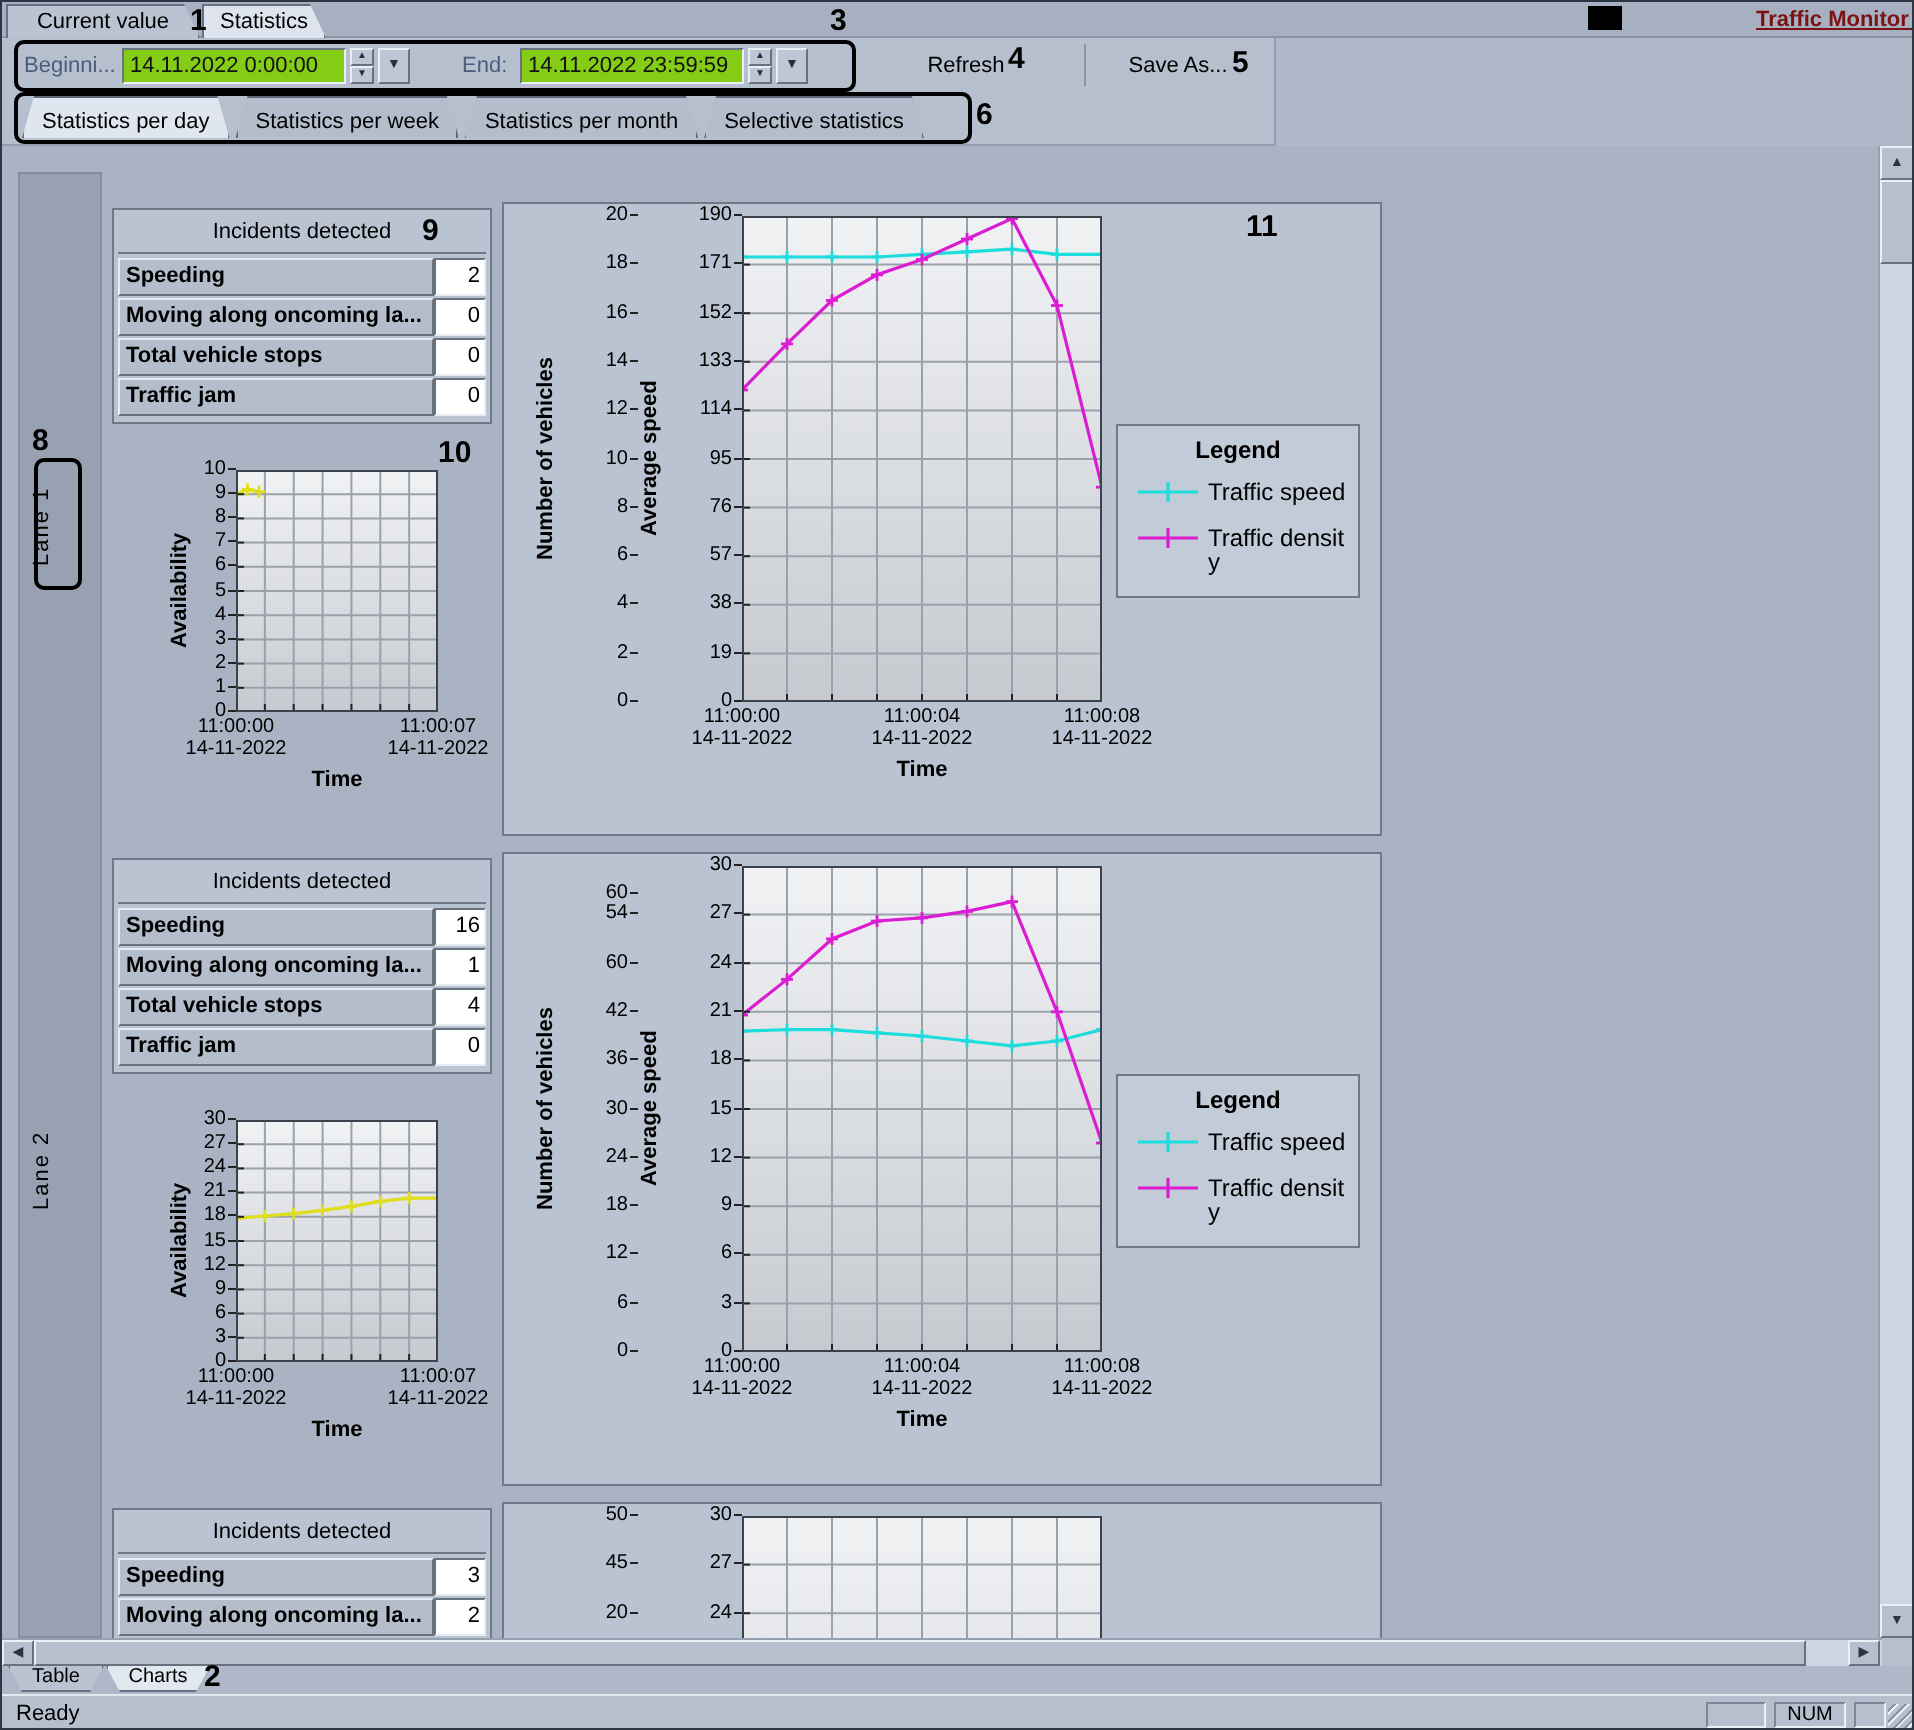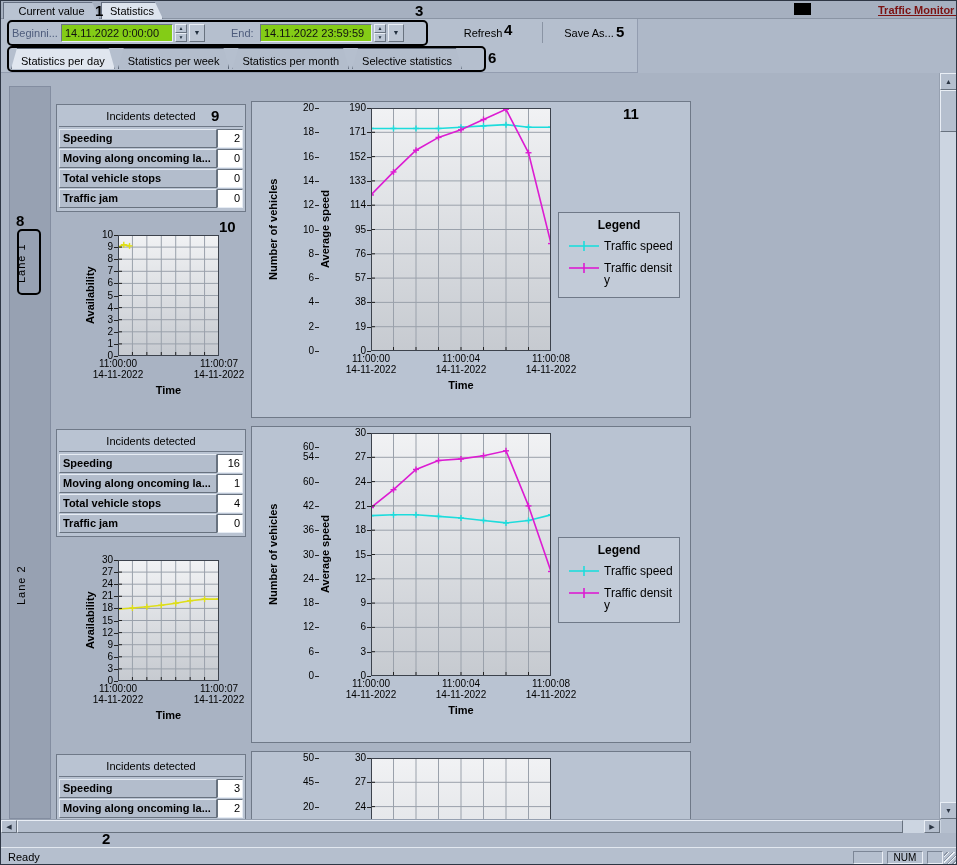--- a/index.html
+++ b/index.html
@@ -720,20 +720,24 @@
     <div id="vthumb"></div>
     <div class="sbtn" style="bottom:0;">▼</div>
   </div>
   <div id="hscroll">
     <div class="sbtn" style="left:0;">◀</div>
     <div id="hthumb"></div>
     <div class="sbtn" style="left:923px;">▶</div>
   </div>
   <div id="corner"></div>
 
+  <div id="bottomtabs">
+    <div class="btab" style="left:3px;width:48px;"><span>Table</span></div>
+    <div class="btab active" style="left:52px;width:52px;"><span>Charts</span></div>
+  </div>
   <span class="ann" style="left:101px;top:830px;">2</span>
 
   <div id="statusbar">
     <span id="ready">Ready</span>
     <span class="sb-cell" style="left:852px;width:30px;"></span>
     <span class="sb-cell" style="left:886px;width:36px;text-align:center;">NUM</span>
     <span class="sb-cell" style="left:926px;width:16px;"></span>
     <span id="grip"></span>
   </div>
 

